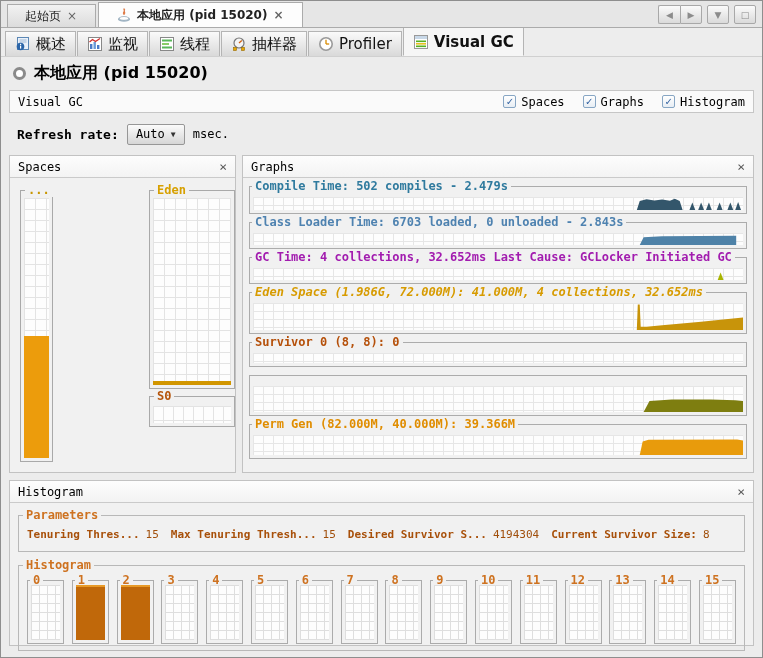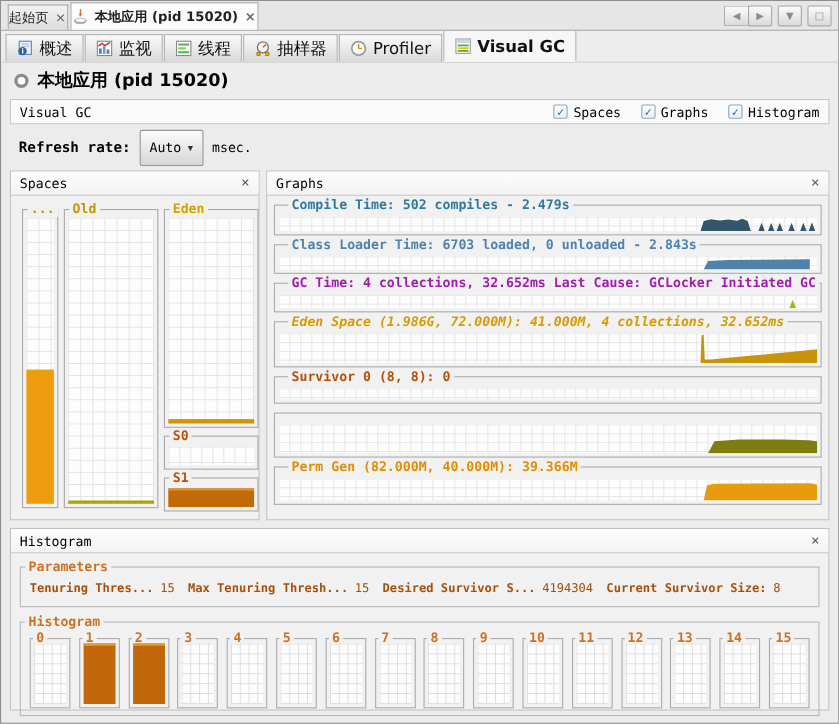--- a/index.html
+++ b/index.html
@@ -5,21 +5,21 @@
   * { margin:0; padding:0; box-sizing:border-box; }
   html,body { width:763px; height:658px; }
   body { font-family:"DejaVu Sans", "Liberation Sans", sans-serif; background:#D8D8D8; }
 
   .window { position:relative; width:763px; height:658px; background:#ECECEC;
             border:1px solid #8E8E8E; overflow:hidden; }
 
   
   .doc-tabbar { position:relative; height:27px; background:#E6E6E6;
                 border-bottom:1px solid #ABABAB; display:flex; align-items:flex-end; padding-left:6px; }
-  .doc-tab { display:flex; align-items:center; gap:5px; height:23px; padding:0 0;
+  .doc-tab { display:flex; align-items:center; gap:5px; height:23px; padding:0 17px;
              border:1px solid #ABABAB; border-bottom:none; background:linear-gradient(#F2F2F2,#DCDCDC);
              font-size:12px; color:#222; margin-right:2px; }
   .doc-tab.selected { background:#FDFDFD; height:25px; font-weight:bold; }
   .tab-close { color:#666; font-size:12px; line-height:1; padding:0 1px; cursor:default; }
   .nav-buttons { position:absolute; right:6px; top:4px; display:flex; gap:5px; }
   .nav-btn { width:22px; height:19px; border:1px solid #A8A8A8; border-radius:2px;
              background:linear-gradient(#FBFBFB,#DADADA); color:#8C8C8C; font-size:9px;
              display:flex; align-items:center; justify-content:center; }
   .nav-pair { display:flex; }
   .nav-pair .nav-btn:first-child { border-radius:2px 0 0 2px; border-right:none; }
@@ -46,21 +46,21 @@
                font:12px "DejaVu Sans Mono","Liberation Mono",monospace; color:#000; }
   .subheader-checks { margin-left:auto; display:flex; gap:18px; }
   .check-item { display:flex; align-items:center; gap:5px; }
   .checkbox { width:13px; height:13px; border:1px solid #87A6C4; border-radius:2px;
               background:linear-gradient(#FFF,#E8EEF4); color:#2E5E9E; font-size:11px; font-weight:bold;
               display:flex; align-items:center; justify-content:center; line-height:1; }
 
   
   .refresh-row { height:42px; display:flex; align-items:center; gap:8px; padding:0 16px; }
   .refresh-label { font:bold 13px "DejaVu Sans Mono","Liberation Mono",monospace; color:#000; }
-  .dropdown { width:58px; height:33px; border:1px solid #979797; border-radius:2px;
+  .dropdown { width:58px; height:21px; border:1px solid #979797; border-radius:2px;
               background:linear-gradient(#FBFBFB,#D6D6D6); display:flex; align-items:center;
               justify-content:center; gap:6px; font:12px "DejaVu Sans Mono",monospace; }
   .dropdown .caret { font-size:8px; color:#333; }
   .refresh-unit { font:12px "DejaVu Sans Mono","Liberation Mono",monospace; }
 
   
   .main-row { display:flex; gap:6px; margin:0 8px; height:318px; }
   .panel { border:1px solid #C2C2C2; background:#F1F1F1; display:flex; flex-direction:column; }
   .panel-header { height:22px; flex:none; background:linear-gradient(#FDFDFD,#F3F3F3);
                   border-bottom:1px solid #CACACA; display:flex; align-items:center; padding:0 8px;
@@ -85,21 +85,21 @@
   .col-old  { left:48px; top:12px; width:86px;  bottom:10px; }
   .col-eden { left:139px; top:12px; width:86px; height:199px; }
   .col-s0   { left:139px; top:218px; width:86px; height:31px; }
   .col-s1   { left:139px; top:256px; width:86px; height:31px; }
   .col-s0 .grid, .col-s1 .grid { top:9px; background-size:10px 14px; }
   .s1-fill { position:absolute; inset:0; border-top:2px solid #E0912F; }
 
   
   .graph-rows { position:absolute; inset:0; padding:8px 6px 0; }
   .grow { position:relative; border:1px solid #ACACAC; margin-bottom:8px; }
-  .grow .legend { top:-8px; left:12px; }
+  .grow .legend { top:-8px; left:2px; }
   .strip { position:absolute; left:3px; right:3px; top:10px; bottom:3px; background-color:#FDFDFD;
            background-image:linear-gradient(to right,#E6E6E6 1px,transparent 1px),
                             linear-gradient(to bottom,#E6E6E6 1px,transparent 1px);
            background-size:10px 8px; }
   .strip svg { position:absolute; inset:0; width:100%; height:100%; }
   .h28{height:28px}.h27{height:27px}.h42{height:42px}.h25{height:25px}.h41{height:41px}.h35{height:35px}
 
   
   .hist-panel { margin:7px 8px 0; height:166px; }
   .params-fieldset { position:relative; margin:12px 8px 0; height:37px; border:1px solid #B8B8B8; }
@@ -245,41 +245,29 @@
         <span>Spaces</span>
         <span class="panel-close">×</span>
       </div>
       <div class="panel-body">
         <div class="fieldset col-perm">
           <span class="legend" style="color: rgb(200, 150, 0);">...</span>
           <div class="grid">
             <div class="vbar" style="height: 47%; background: rgb(236, 156, 12);"></div>
           </div>
         </div>
-        <div class="fieldset col-old">
-          <span class="legend" style="color: rgb(200, 150, 0);">Old</span>
-          <div class="grid">
-            <div class="vbar" style="height: 3px; background: rgb(168, 168, 0);"></div>
-          </div>
-        </div>
         <div class="fieldset col-eden">
           <span class="legend" style="color: rgb(215, 160, 0);">Eden</span>
           <div class="grid">
             <div class="vbar" style="height: 4px; background: rgb(210, 150, 0);"></div>
           </div>
         </div>
         <div class="fieldset col-s0">
           <span class="legend" style="color: rgb(181, 84, 10);">S0</span>
           <div class="grid"></div>
-        </div>
-        <div class="fieldset col-s1">
-          <span class="legend" style="color: rgb(181, 84, 10);">S1</span>
-          <div class="grid">
-            <div class="s1-fill" style="background: rgb(194, 106, 8);"></div>
-          </div>
         </div>
       </div>
     </div>
 
     <div class="panel graphs-panel">
       <div class="panel-header">
         <span>Graphs</span>
         <span class="panel-close">×</span>
       </div>
       <div class="panel-body">

